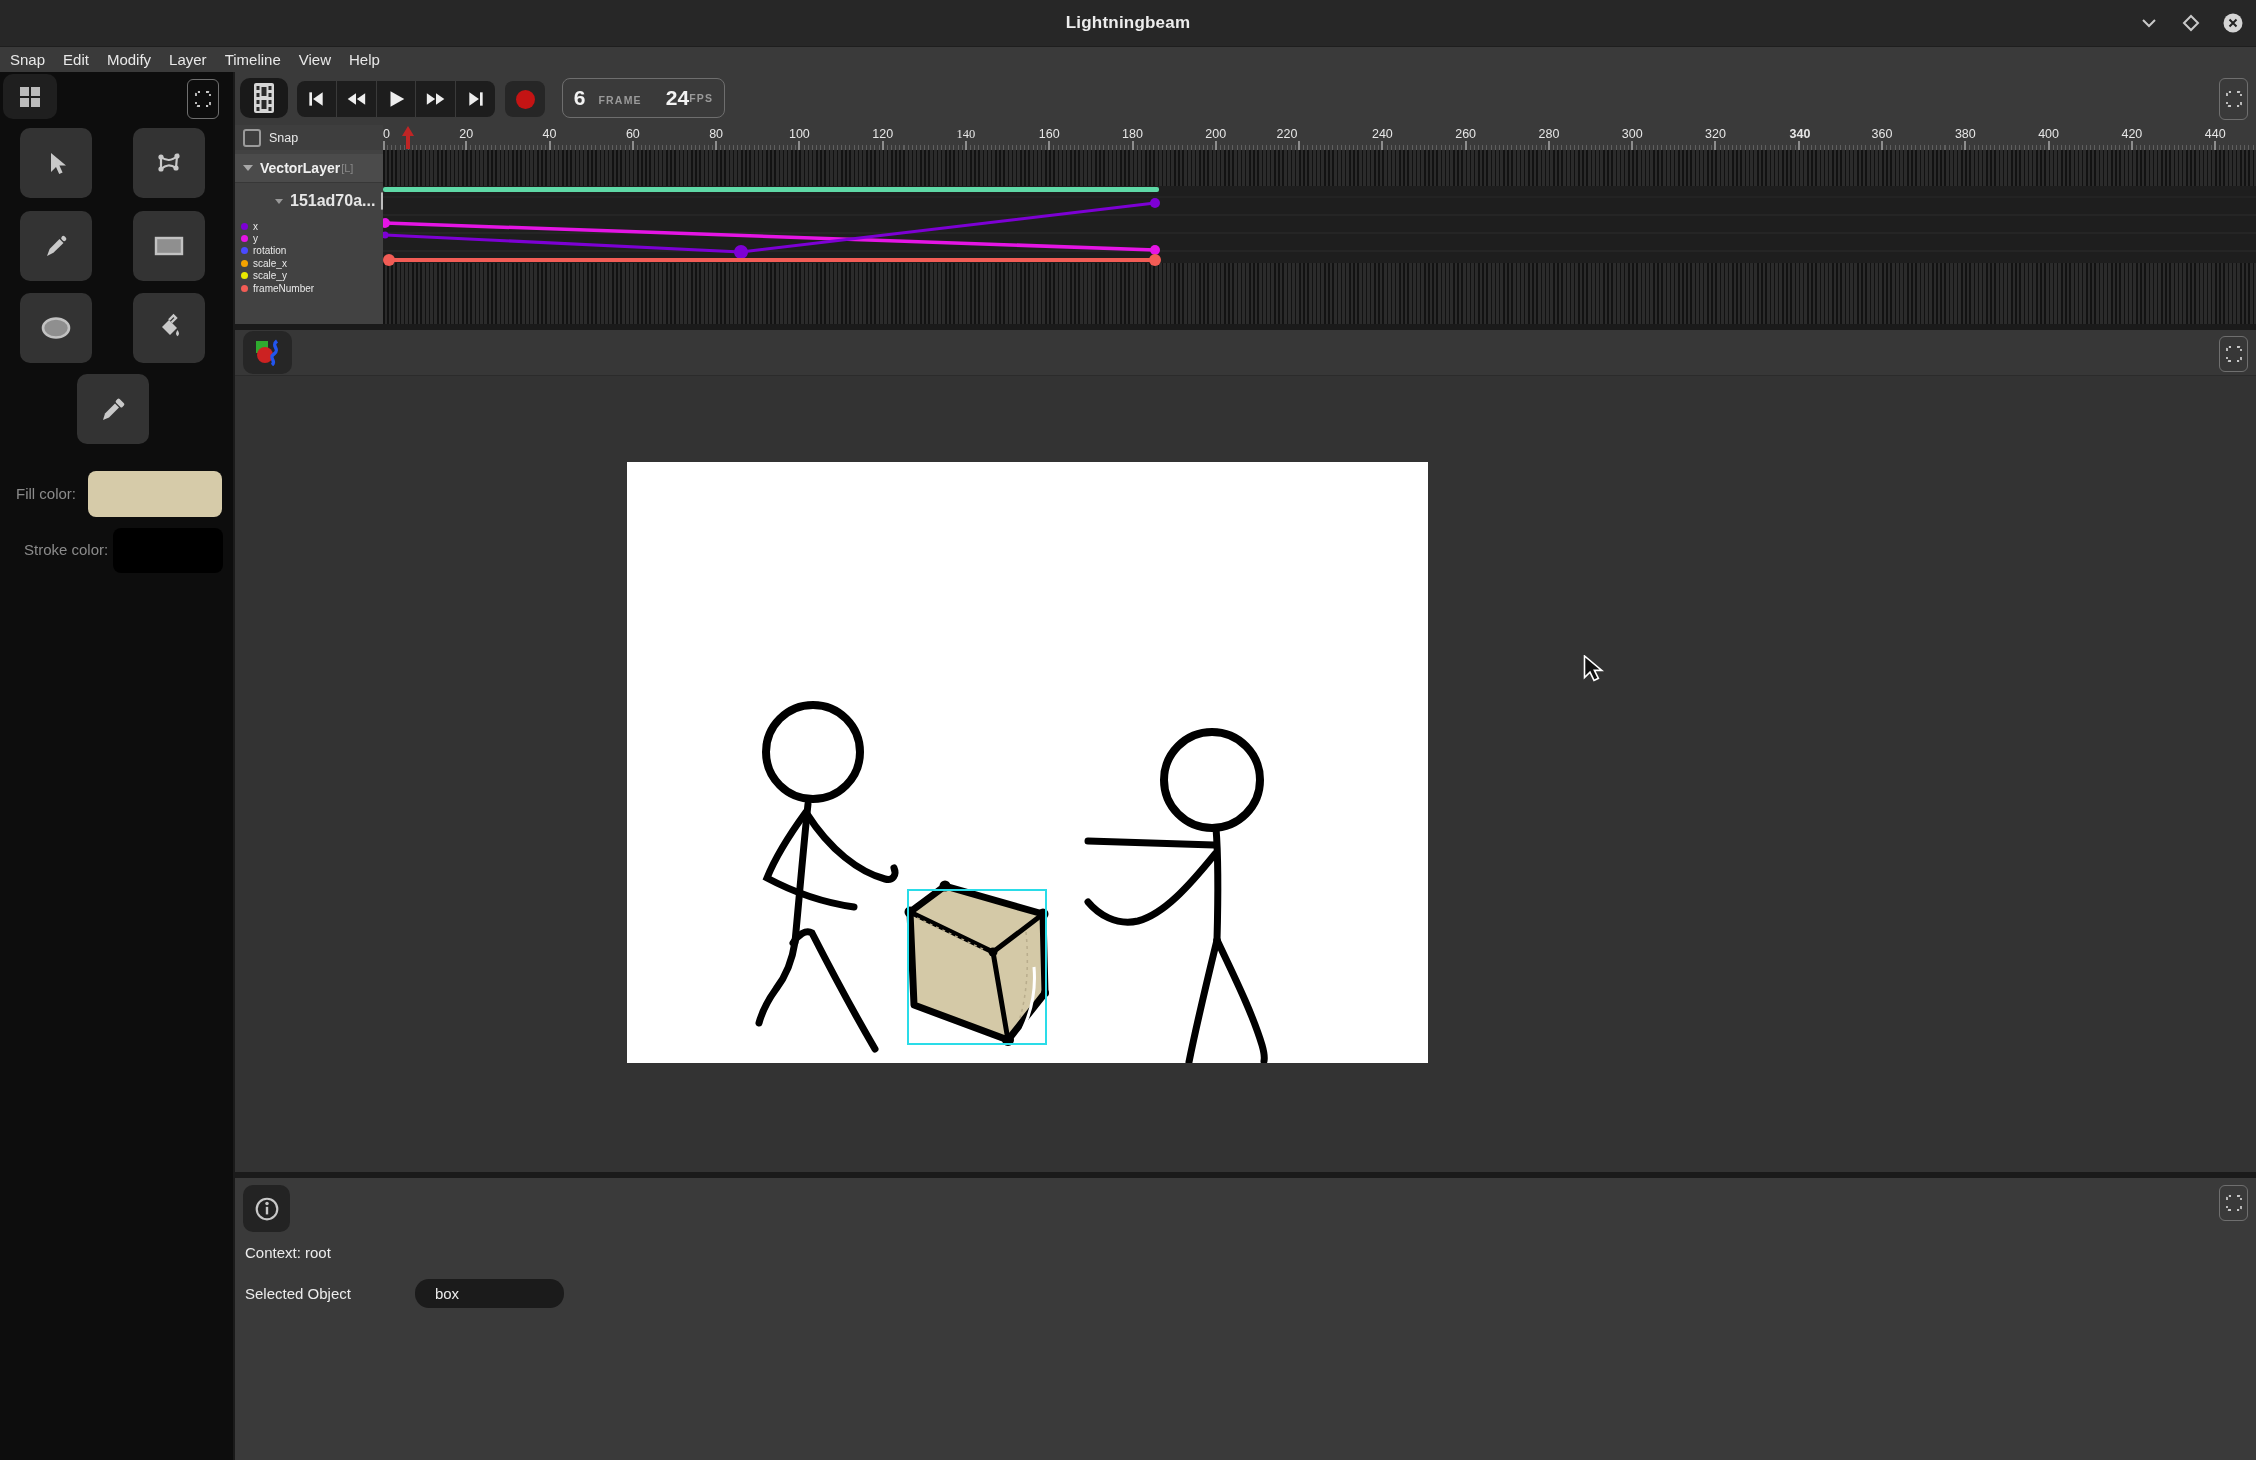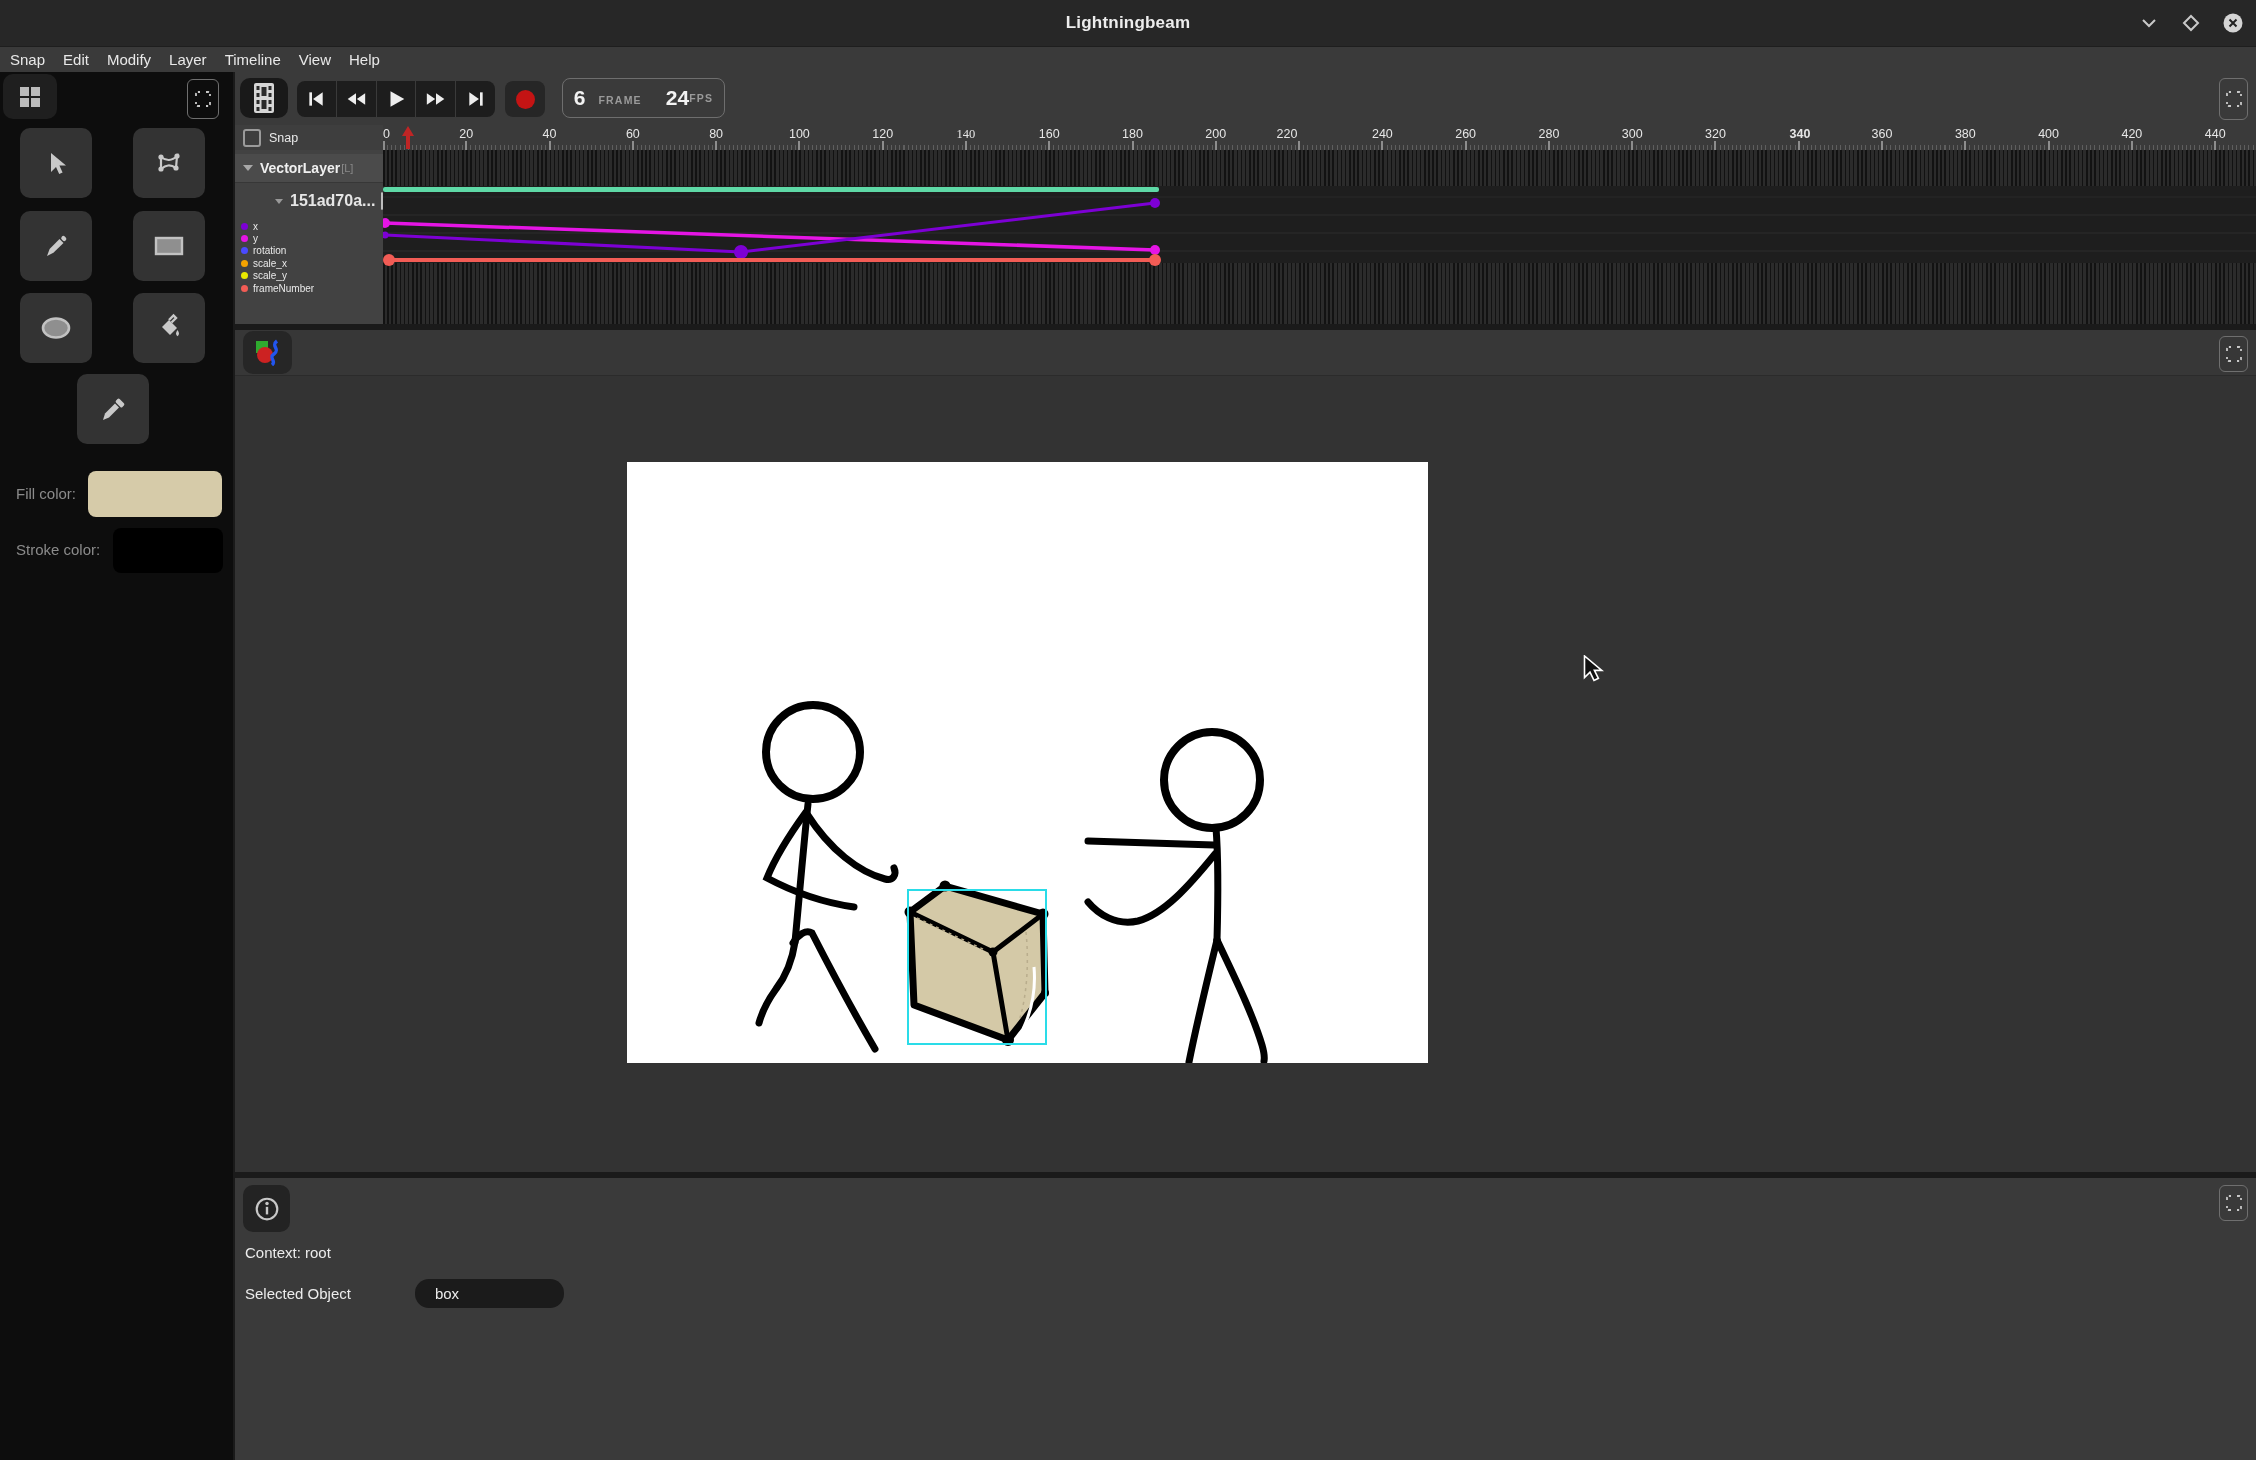--- a/index.html
+++ b/index.html
@@ -169,21 +169,21 @@
   </div>
   <div class="tool-btn" style="left:77px;top:302px;">
     <svg width="30" height="30" viewBox="0 0 30 30">
       <path d="M5,26 L7,19.5 L17,9.5 L21,13.5 L11,23.5 Z" fill="#c9c9c9"></path>
       <rect x="17.5" y="6.5" width="9" height="5" rx="1.5" transform="rotate(45 22 9)" fill="#c9c9c9"></rect>
     </svg>
   </div>
 
   <div class="swatch-label" style="left:16px;top:413px;">Fill color:</div>
   <div class="swatch" style="left: 88px; top: 399px; width: 134px; height: 46px; background: rgb(214, 203, 169);"></div>
-  <div class="swatch-label" style="left:16px;top:469px;">Stroke color:</div>
+  <div class="swatch-label" style="left:24px;top:469px;">Stroke color:</div>
   <div class="swatch" style="left: 113px; top: 456px; width: 110px; height: 45px; background: rgb(0, 0, 0);"></div>
 </div>
 
 <div id="timeline-panel">
   <div class="icon-btn" id="film-button">
     <svg width="22" height="32" viewBox="0 0 22 32">
       <rect x="1" y="1" width="20" height="30" rx="2" fill="#d6d6d6"></rect>
       <rect x="3.5" y="4" width="3" height="4" fill="#2a2a2a"></rect>
         <rect x="3.5" y="11" width="3" height="4" fill="#2a2a2a"></rect>
       <rect x="3.5" y="18" width="3" height="4" fill="#2a2a2a"></rect>

